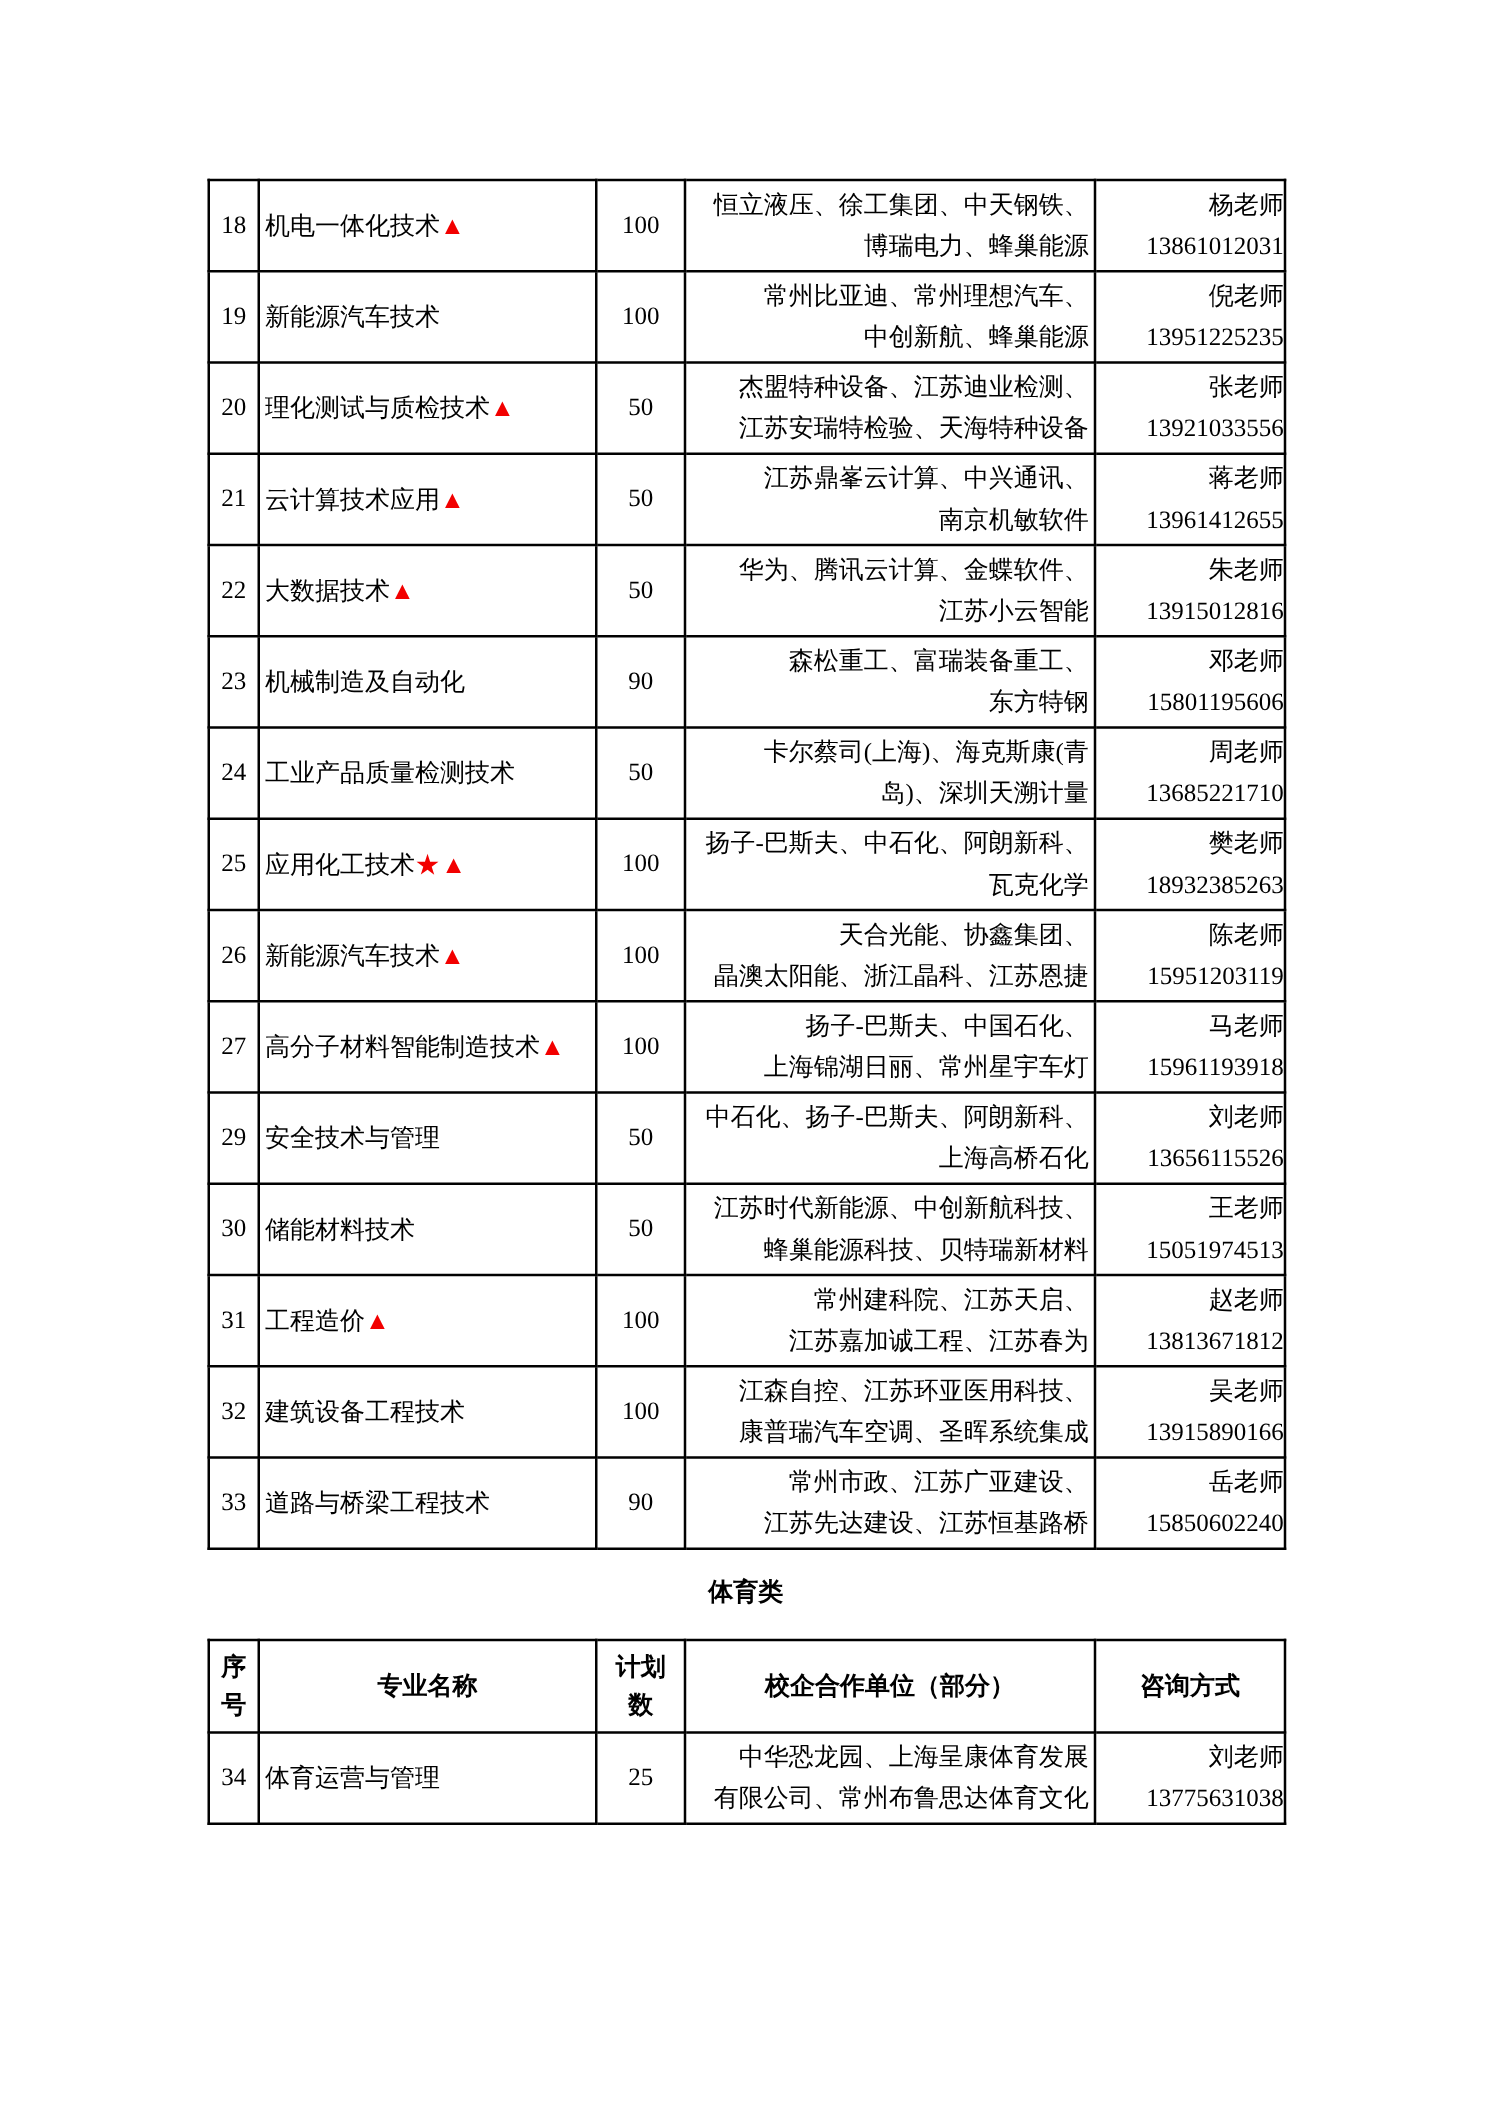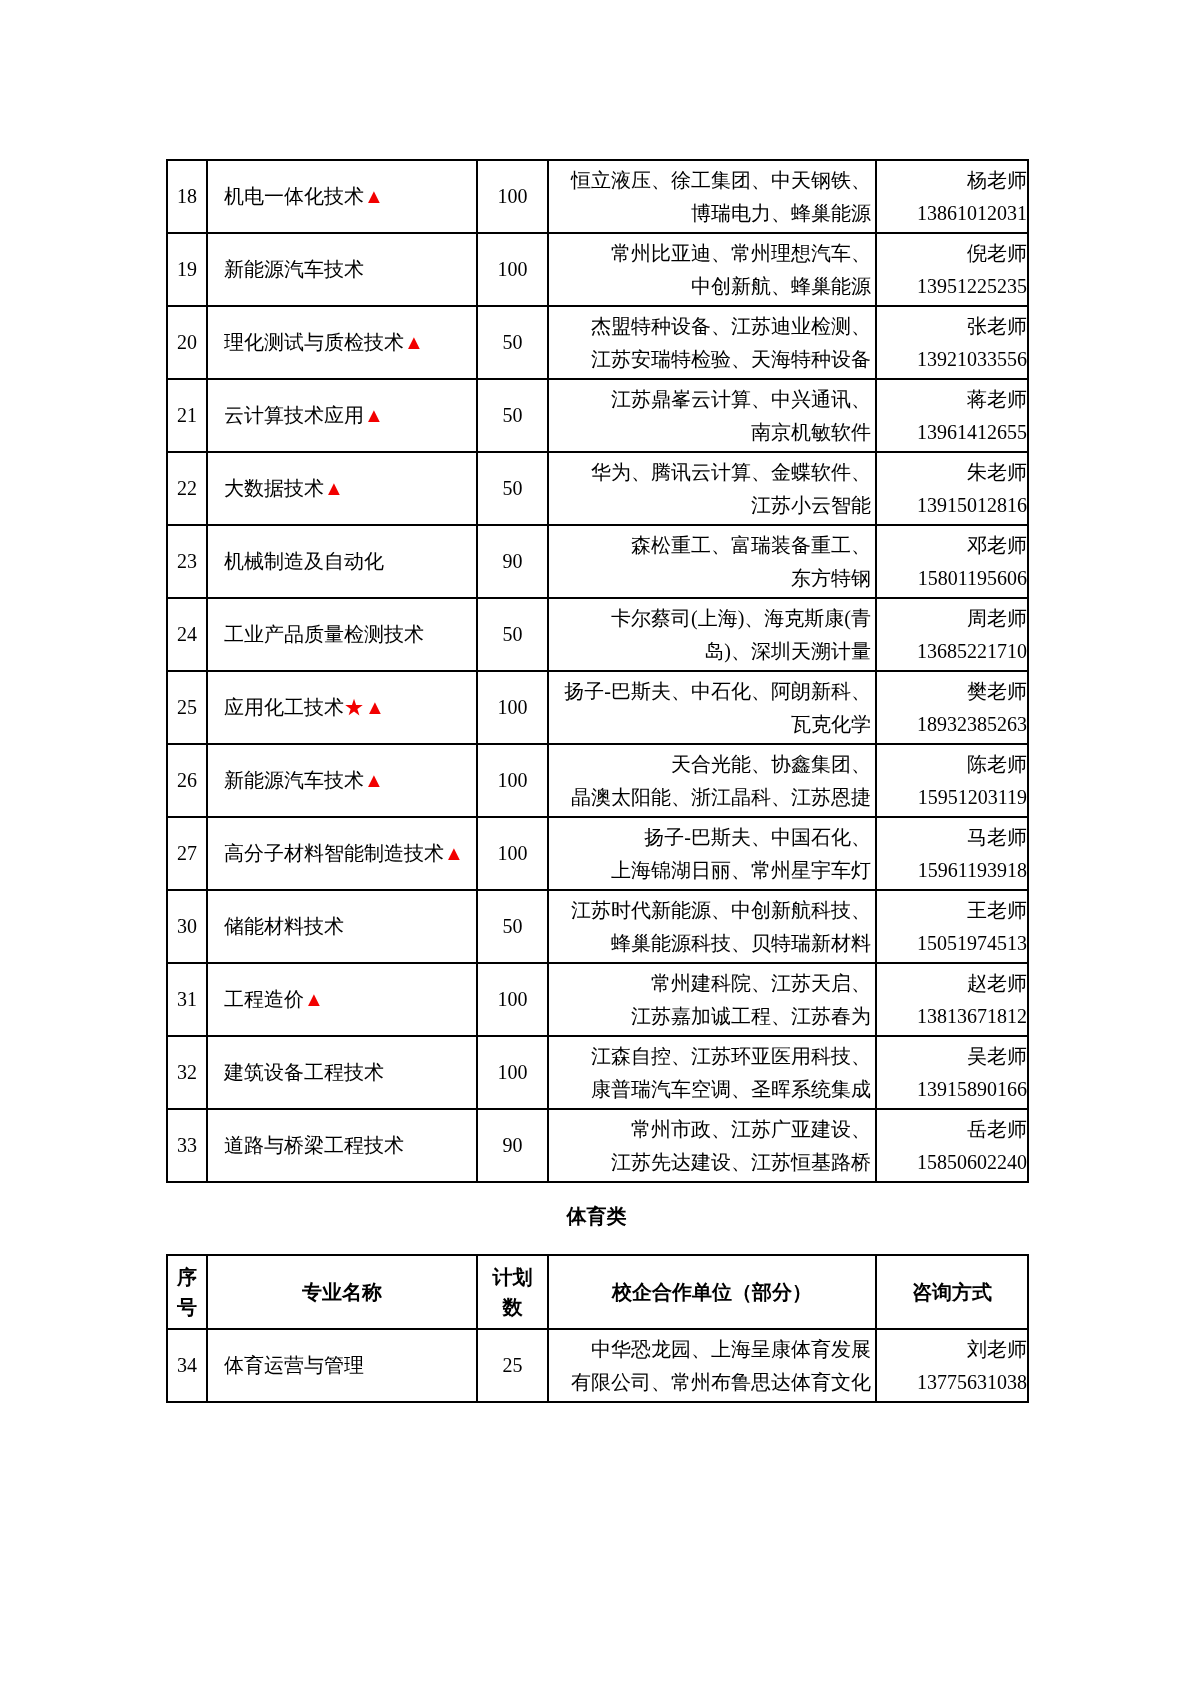--- a/index.html
+++ b/index.html
@@ -8,35 +8,34 @@
     width: 1191px;
     height: 1684px;
     background: #ffffff;
     color: #000000;
     font-family: "Liberation Serif", "DejaVu Serif", serif;
     overflow: hidden;
   }
   .content {
     padding-top: 143px;
     padding-left: 166px;
-    margin-top: 16px;
   }
   table.majors {
     border-collapse: collapse;
     table-layout: fixed;
     width: 861px;
   }
   table.majors td, table.majors th {
     border: 2px solid #000000;
     vertical-align: middle;
     font-size: 20px;
   }
   table.majors tr { height: 73px; }
   td.c-no   { text-align: center; }
-  td.c-major{ padding-left: 16px; padding-right: 4px; }
+  td.c-major{ padding-left: 4px; padding-right: 4px; }
   td.c-plan { text-align: center; }
   td.c-partners {
     padding-left: 10px; padding-right: 4px;
     line-height: 33px;
     white-space: pre-line;
     text-align: right;
   }
   td.c-contact { text-align: right; line-height: 33px; }
   .marker { color: var(--marker-red, #f20000); letter-spacing: 1px; }
   thead th {
@@ -186,20 +185,31 @@
     <td class="c-plan">100</td>
     <td class="c-partners">扬子-巴斯夫、中国石化、
 上海锦湖日丽、常州星宇车灯</td>
     <td class="c-contact">
       <div>马老师</div>
       <div>15961193918</div>
     </td>
   </tr>
 
 
+  <tr>
+    <td class="c-no">29</td>
+    <td class="c-major"><span>安全技术与管理</span><span class="marker"></span></td>
+    <td class="c-plan">50</td>
+    <td class="c-partners">中石化、扬子-巴斯夫、阿朗新科、
+上海高桥石化</td>
+    <td class="c-contact">
+      <div>刘老师</div>
+      <div>13656115526</div>
+    </td>
+  </tr>
 
   <tr>
     <td class="c-no">30</td>
     <td class="c-major"><span>储能材料技术</span><span class="marker"></span></td>
     <td class="c-plan">50</td>
     <td class="c-partners">江苏时代新能源、中创新航科技、
 蜂巢能源科技、贝特瑞新材料</td>
     <td class="c-contact">
       <div>王老师</div>
       <div>15051974513</div>

